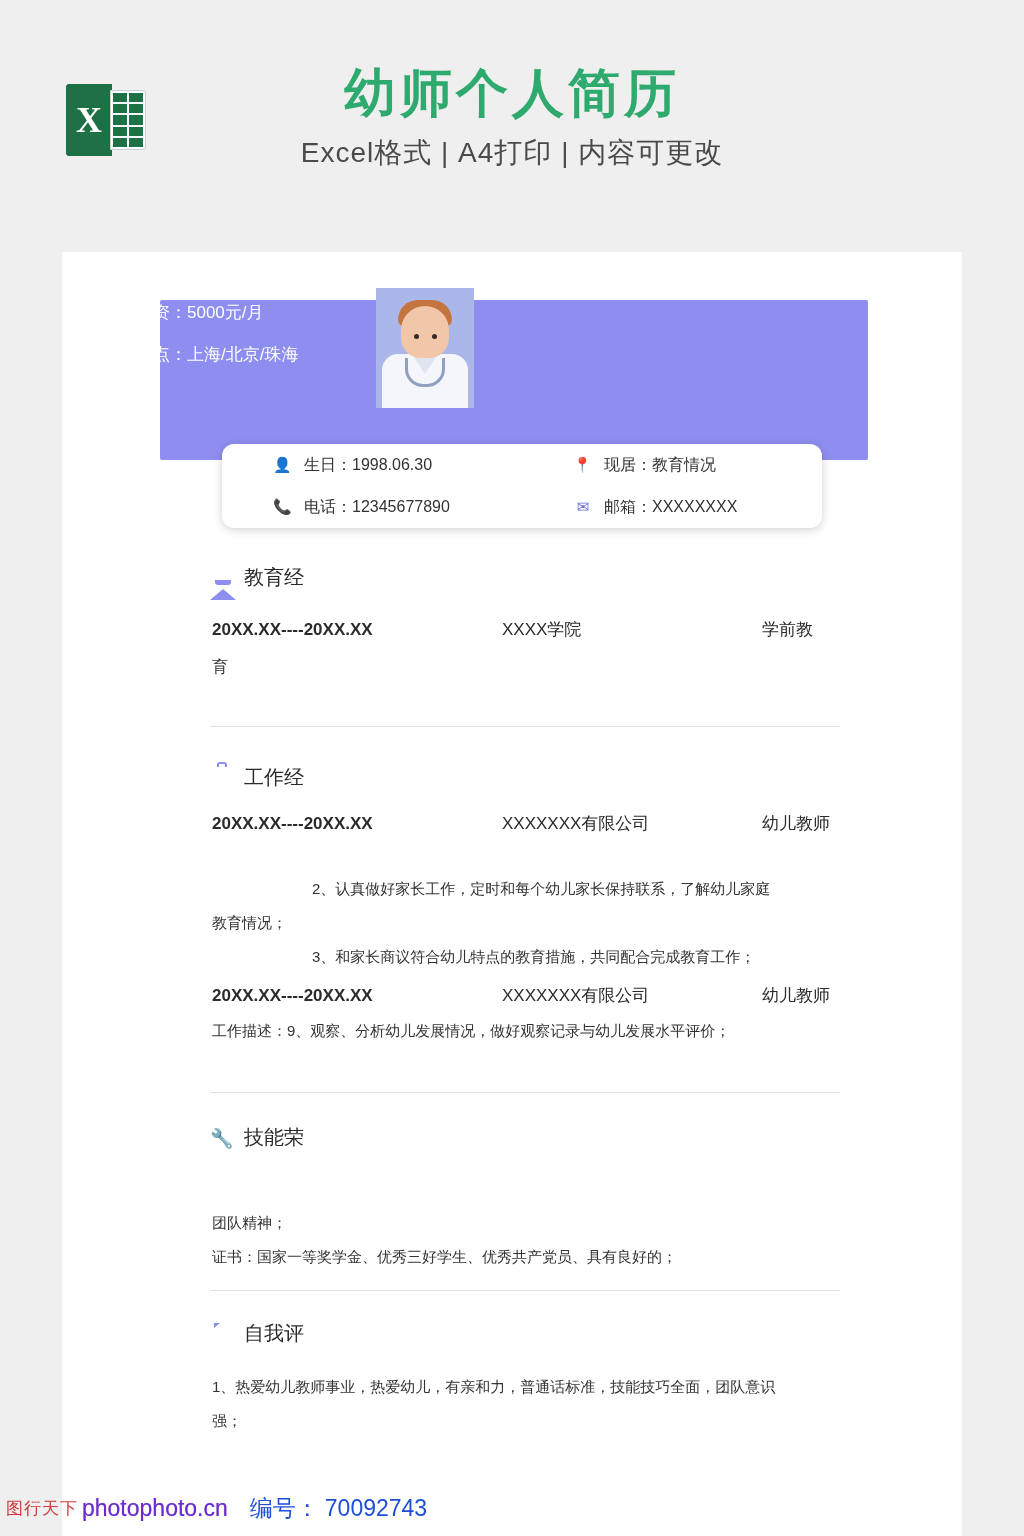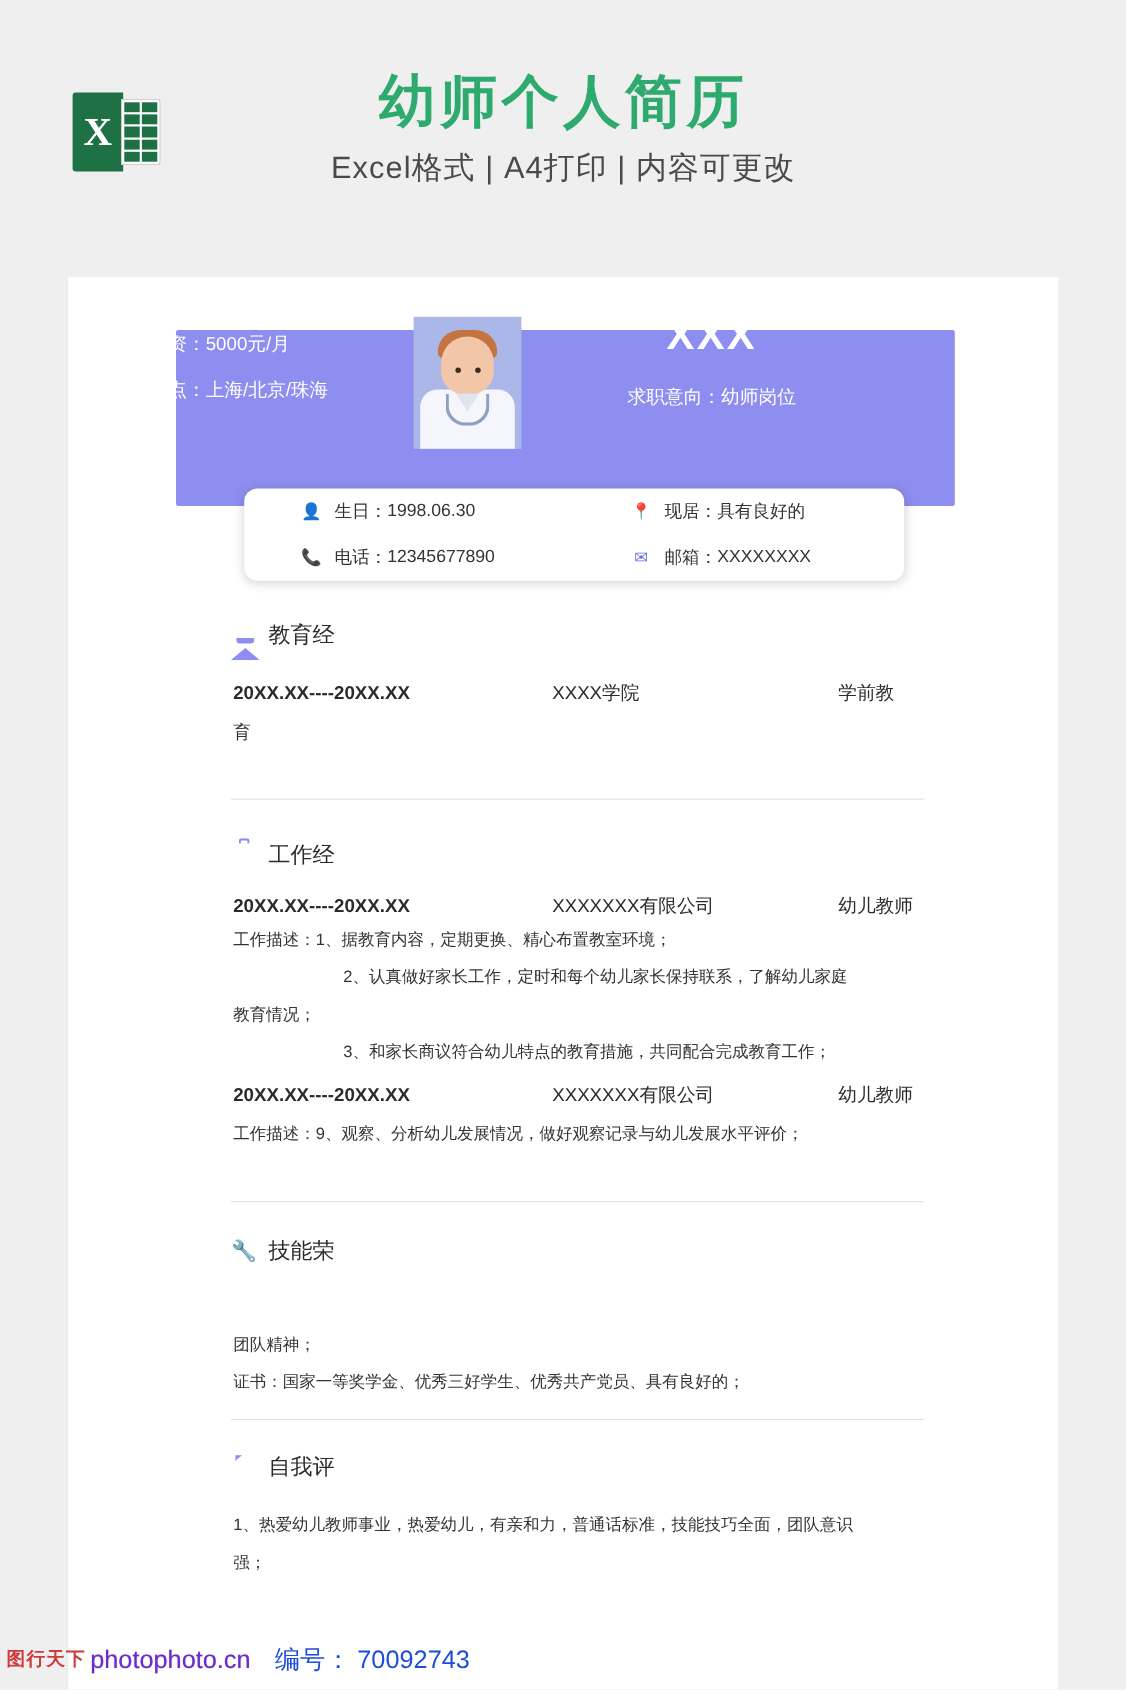--- a/index.html
+++ b/index.html
@@ -363,21 +363,21 @@
     align-items: center;
     padding-left: 6px;
     box-sizing: border-box;
     font-size: 23px;
     color: #8b8b8b;
     font-family: "Liberation Sans", sans-serif;
   }
   .footer .wm-logo {
     color: #cf3a3a;
     font-size: 17px;
-    font-weight: bold;
+    font-weight: normal;
     margin-right: 4px;
     letter-spacing: 1px;
   }
   .footer .wm-site { color: #6d28d9; text-shadow: 0 0 1px #999; }
   .footer .wm-num { margin-left: 22px; color: #1d4ed8; }
 </style>
 </head>
 <body>
 
 <div class="page-header">
@@ -418,36 +418,32 @@
   <div class="photo">
     <div class="avatar-body"></div>
     <div class="avatar-collar"></div>
     <div class="avatar-steth"></div>
     <div class="avatar-hair"></div>
     <div class="avatar-head"></div>
     <div class="avatar-eye l"></div>
     <div class="avatar-eye r"></div>
   </div>
 
-  <div class="name-block">
-    <div class="name">XXX</div>
-    <div class="intent">求职意向：幼师岗位</div>
-  </div>
 
   <div class="contact-card">
     <div class="contact-grid">
       <div class="contact-cell">
         <span class="ico">👤</span>
         <span>生日：</span>
         <span>1998.06.30</span>
       </div>
       <div class="contact-cell">
         <span class="ico">📍</span>
         <span>现居：</span>
-        <span>具有良好的</span>
+        <span>教育情况</span>
       </div>
       <div class="contact-cell">
         <span class="ico">📞</span>
         <span>电话：</span>
         <span>12345677890</span>
       </div>
       <div class="contact-cell">
         <span class="ico mail">✉</span>
         <span>邮箱：</span>
         <span>XXXXXXXX</span>
@@ -470,21 +466,20 @@
   <div class="section-head" style="top:512px;">
     <span class="sico"><span class="ico-bag"></span></span>
     <span>工作经</span>
   </div>
 
   <div class="row3" style="top:554px;">
     <span class="c1">20XX.XX----20XX.XX</span>
     <span class="c2">XXXXXXX有限公司</span>
     <span class="c3">幼儿教师</span>
   </div>
-  <div class="desc" style="top:586px;">工作描述：1、据教育内容，定期更换、精心布置教室环境；</div>
   <div class="desc indent" style="top:620px; padding-left:100px;">2、认真做好家长工作，定时和每个幼儿家长保持联系，了解幼儿家庭</div>
   <div class="desc" style="top:654px;">教育情况；</div>
   <div class="desc indent" style="top:688px; padding-left:100px;">3、和家长商议符合幼儿特点的教育措施，共同配合完成教育工作；</div>
 
   <div class="row3" style="top:726px;">
     <span class="c1">20XX.XX----20XX.XX</span>
     <span class="c2">XXXXXXX有限公司</span>
     <span class="c3">幼儿教师</span>
   </div>
   <div class="desc" style="top:762px;">工作描述：9、观察、分析幼儿发展情况，做好观察记录与幼儿发展水平评价；</div>

